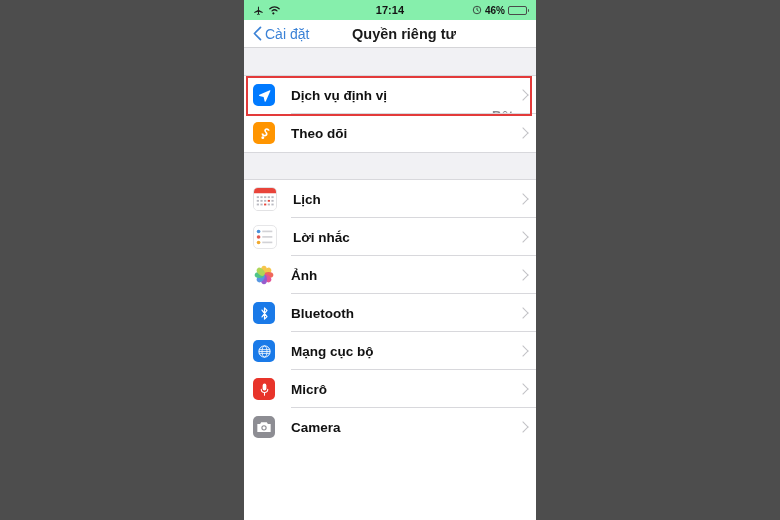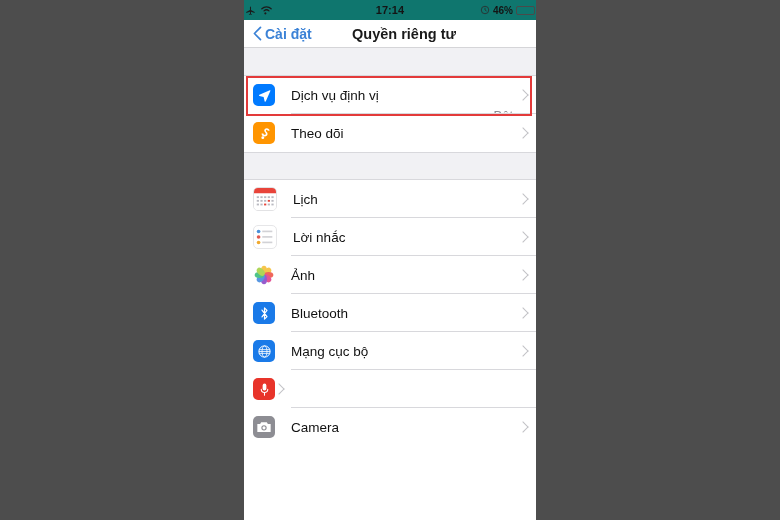--- a/index.html
+++ b/index.html
@@ -20,22 +20,22 @@
     width: 292px;
     height: 520px;
     background: #ffffff;
     overflow: hidden;
   }
   
   .statusbar {
     height: 20px;
     display: flex;
     align-items: center;
-    padding: 0 1px;
-    background: #0f766e;
+    padding: 0 9px;
+    background: #86efac;
     position: relative;
     font-size: 10px;
     color: #1b1b1b;
   }
   .sb-left {
     display: flex;
     align-items: center;
     gap: 4px;
   }
   .sb-center {
@@ -97,40 +97,39 @@
     box-sizing: border-box;
   }
   .back {
     display: flex;
     align-items: center;
     gap: 3px;
     color: #3b82d6;
     font-size: 14px;
     position: relative;
     z-index: 2;
-    font-weight: bold;
   }
   .nav-title {
     position: absolute;
     left: 0; right: 0;
     text-align: center;
     font-size: 14.5px;
     font-weight: bold;
     color: #1a1a1a;
     padding-left: 28px;
   }
   
   .gap {
     background: #f1f1f4;
     border-bottom: 1px solid #d8d8dc;
     box-sizing: border-box;
   }
   .gap.top { height: 28px; border-top: none; }
   .gap.mid { height: 28px; border-top: 1px solid #d8d8dc; }
-  .group { background: #a21caf; }
+  .group { background: #a21caf; font-weight: bold; }
   .row {
     height: 38px;
     display: flex;
     align-items: center;
     padding-left: 9px;
     box-sizing: border-box;
     position: relative;
     background: #ffffff;
   }
   .row .icon {
@@ -353,20 +352,21 @@
     </div>
 
     <div class="row">
       <span class="icon" style="background:#e8342a">
         <svg width="13" height="15" viewBox="0 0 16 24">
           <rect x="5" y="2.5" width="6" height="11" rx="3" fill="#ffffff"></rect>
           <path d="M2.8 11.5a5.2 5.2 0 0 0 10.4 0" fill="none" stroke="#ffffff" stroke-width="1.7" stroke-linecap="round"></path>
           <path d="M8 16.8V21" stroke="#ffffff" stroke-width="1.7" stroke-linecap="round"></path>
         </svg>
       </span>
+      <span class="label">Micrô</span>
       <span class="chev"></span>
       <span class="sep"></span>
     </div>
 
 
     <div class="row last">
       <span class="icon" style="background:#8d8d93">
         <svg width="16" height="14" viewBox="0 0 24 20">
           <path d="M2 5.5h4.2L7.8 3h8.4l1.6 2.5H22v12H2z" fill="#ffffff"></path>
           <circle cx="12" cy="11.3" r="4" fill="#8d8d93"></circle>

